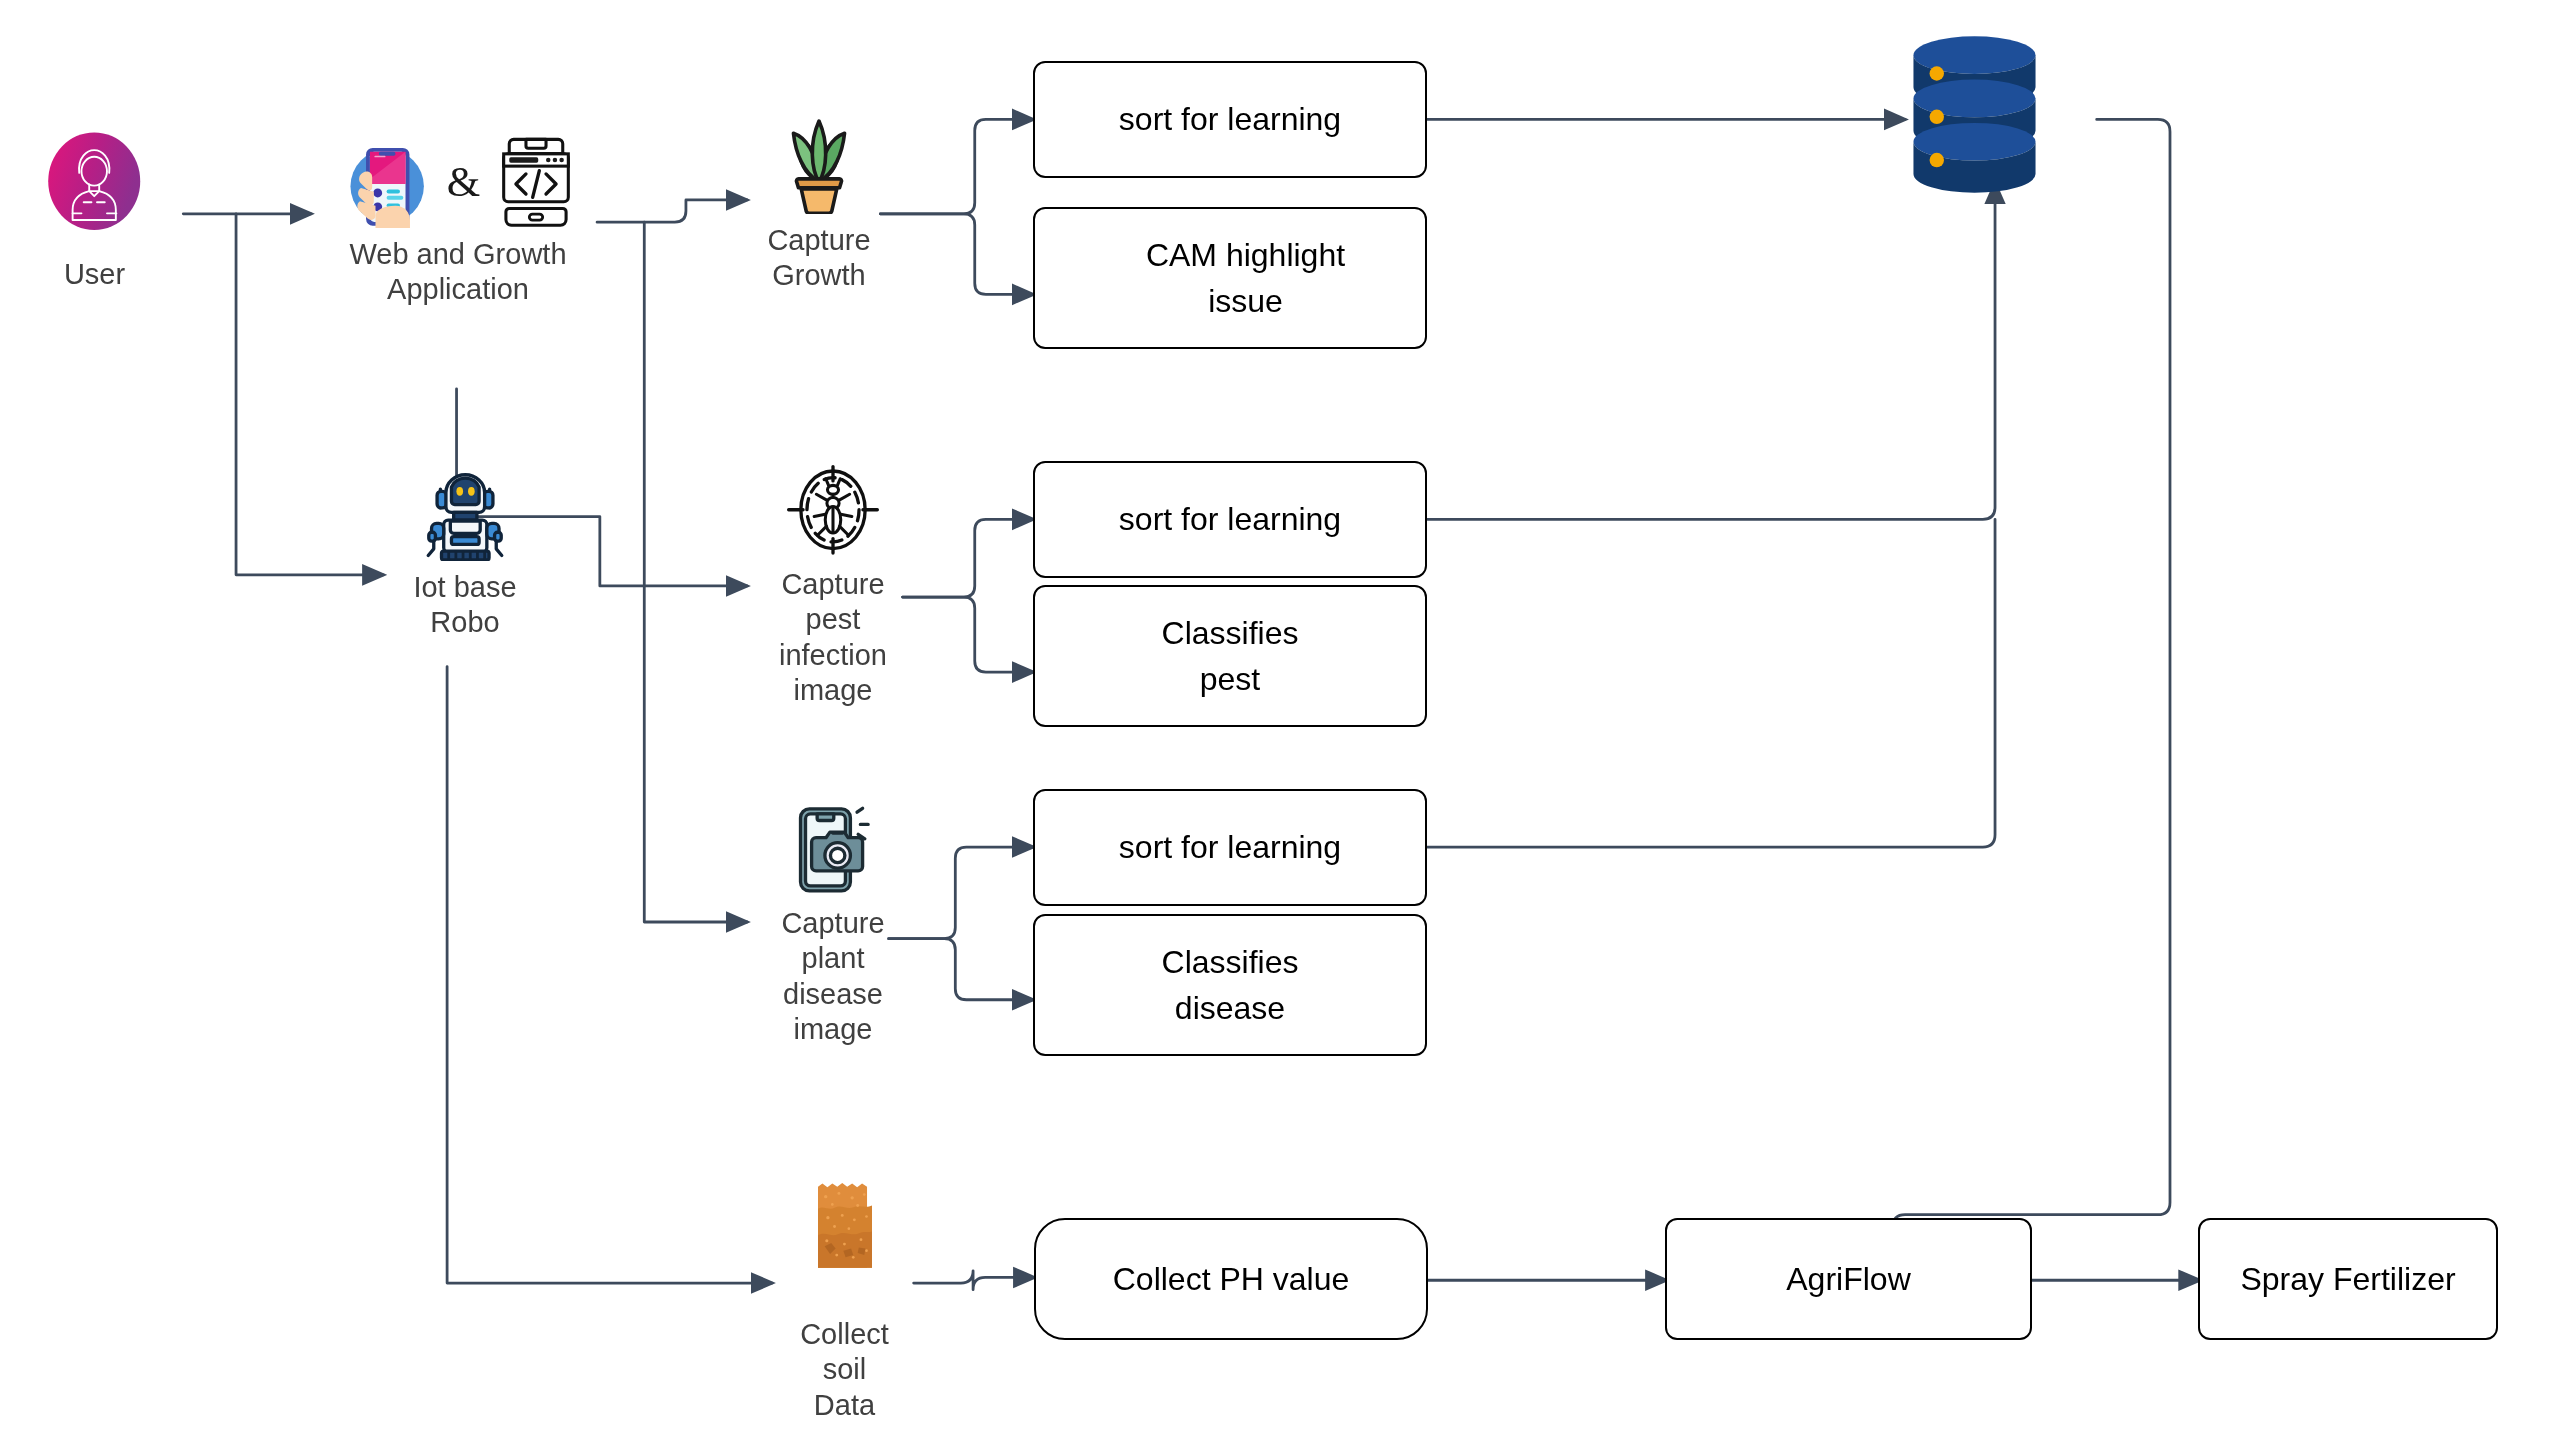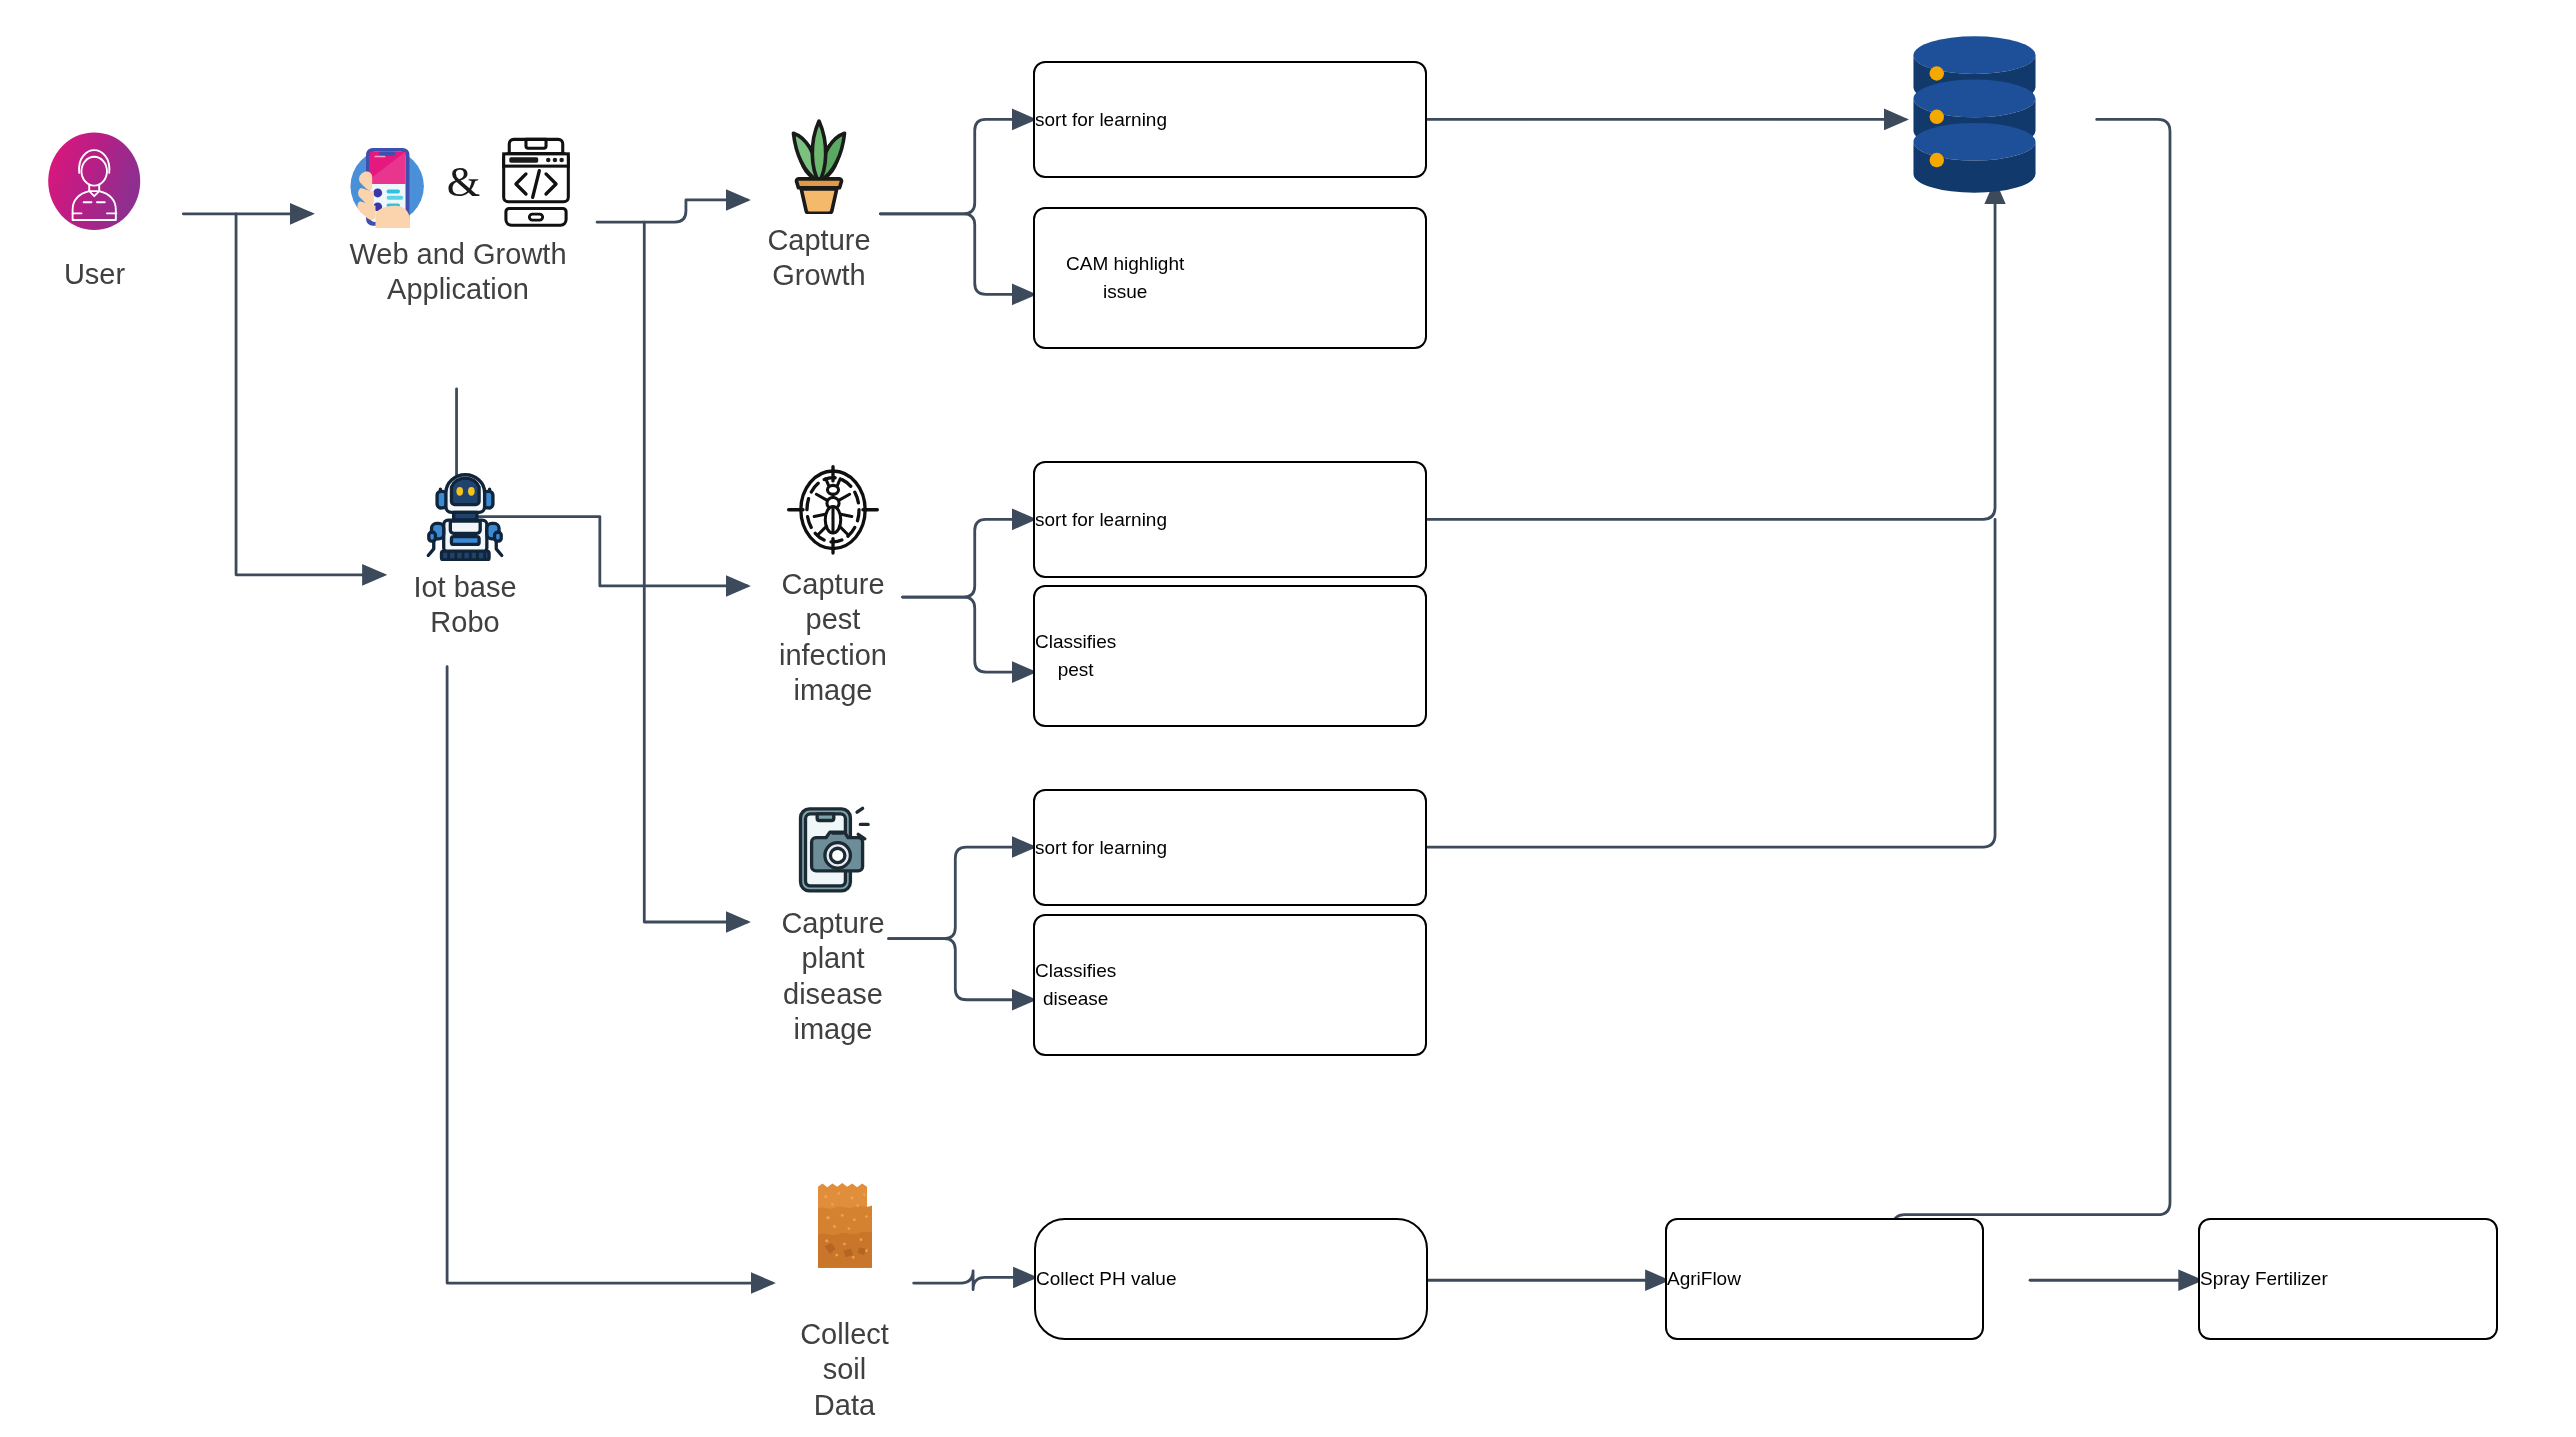--- a/index.html
+++ b/index.html
@@ -4,22 +4,22 @@
 <style>
   html,body{margin:0;padding:0;background:#ffffff;}
   body{
     font-family:"Liberation Sans", sans-serif;
     width:2576px;height:1438px;position:relative;overflow:hidden;
   }
   #canvas{position:absolute;inset:0;width:2576px;height:1438px;}
   svg.wires{position:absolute;left:0;top:0;width:2576px;height:1438px;pointer-events:none;}
   .proc-box{
     position:absolute;background:#ffffff;border:2.8px solid #000000;border-radius:12.2px;
-    display:flex;align-items:center;text-align:center;
-    font-size:19px;color:#000;line-height:1.45;box-sizing:border-box;
+    display:flex;align-items:center;justify-content:center;text-align:center;
+    font-size:32px;color:#000;line-height:1.45;box-sizing:border-box;
   }
   .icon-node{position:absolute;display:flex;flex-direction:column;align-items:center;}
   .icon-label{
     margin-top:9px;text-align:center;font-size:29px;color:#404040;line-height:1.22;
     white-space:pre-line;font-family:"Liberation Sans", sans-serif;
   }
   .amp{font-size:43px;color:#1a1a1a;font-family:"Liberation Serif", serif;}
   .row-ico{display:flex;align-items:flex-end;gap:16.7px;}
 </style>
 </head>
@@ -314,21 +314,21 @@
 
   <div class="proc-box" style="left:1033px;top:914px;width:394px;height:142px;">
     <span style="white-space:pre-line;">Classifies
 disease</span>
   </div>
 
   <div class="proc-box" style="left:1034px;top:1218px;width:394px;height:122px;border-radius:31px;">
     <span>Collect PH value</span>
   </div>
 
-  <div class="proc-box" style="left:1665px;top:1218px;width:319px;height:122px;">
+  <div class="proc-box" style="left:1665px;top:1218px;width:367px;height:122px;">
     <span>AgriFlow</span>
   </div>
 
   <div class="proc-box" style="left:2198px;top:1218px;width:300px;height:122px;">
     <span>Spray Fertilizer</span>
   </div>
 
 </div>
 
 

